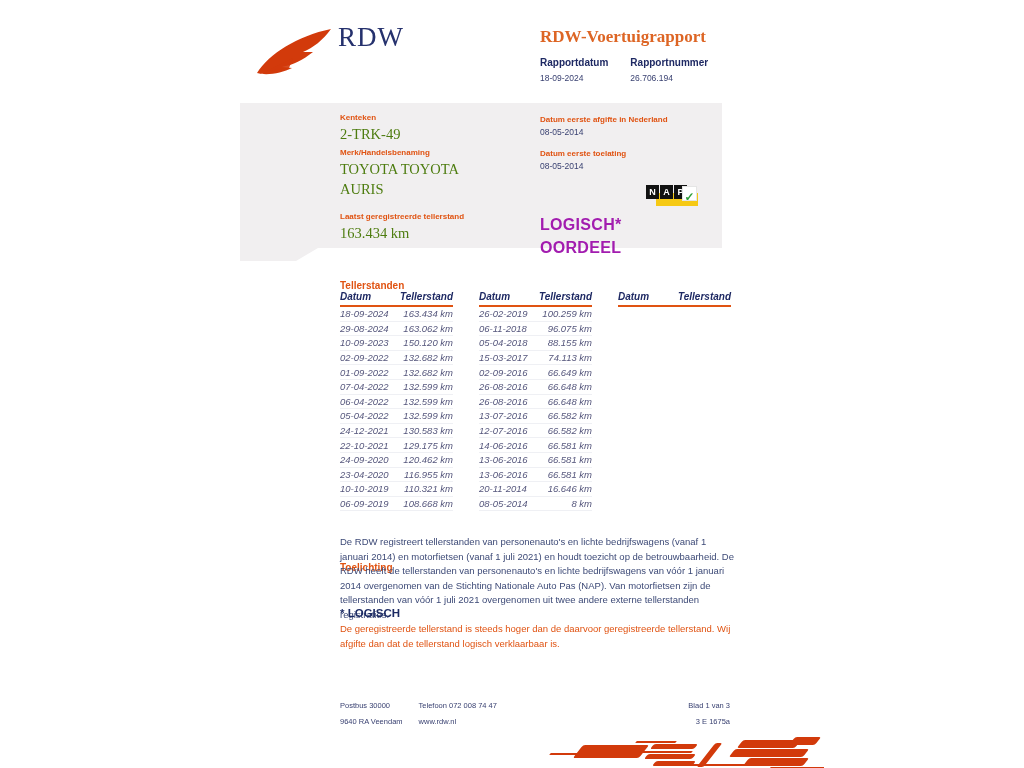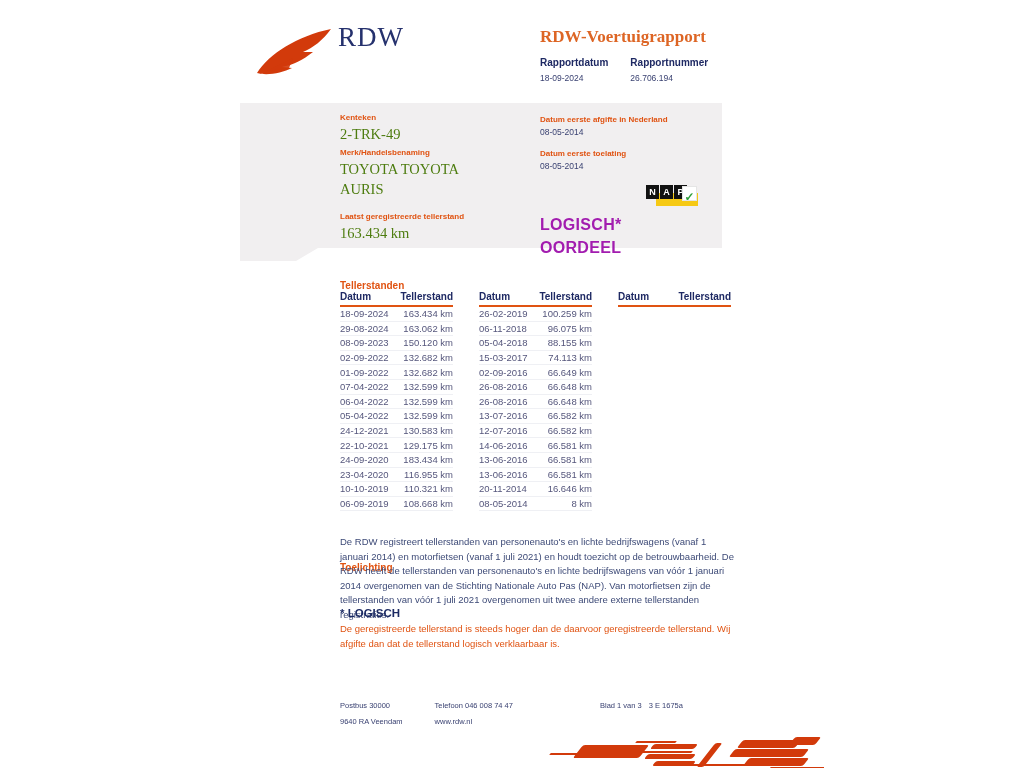--- a/index.html
+++ b/index.html
@@ -40,39 +40,39 @@
   .nap-yellow { position: absolute; left: 10px; top: 8px; width: 42px; height: 13px; background: #f6c915; }
   .nap-sq { position: absolute; top: 0; width: 13px; height: 14px; background: #121212;
             color: #ffffff; font-size: 9px; font-weight: bold; text-align: center; line-height: 14px; }
   .nap-check-box { position: absolute; left: 36px; top: 1px; width: 15px; height: 15px; background: #ffffff;
                    border: 1px solid #e5e5e5; text-align: center; }
   .nap-check { color: #2e9e3a; font-size: 12px; font-weight: bold; line-height: 14px; }
 
   
   .tbl-title { left: 340px; top: 280px; font-size: 10px; font-weight: bold; color: #e05312; text-align: center; }
   .tbl-wrap { left: 340px; top: 291px; display: flex; gap: 26px; }
-  .tgroup { width: 113px; }
+  .tgroup { width: 113px; font-style: italic; }
   .thead { display: flex; justify-content: space-between; font-size: 10px; font-weight: bold;
            color: #1e2963; padding-bottom: 3px; border-bottom: 2px solid #e05312; }
   .trow { display: flex; justify-content: space-between; font-size: 9.5px; color: #55567c;
           height: 14.6px; align-items: center; border-bottom: 1px solid rgba(30,41,99,0.07); }
   .td-km { text-align: right; }
 
   
   .note-title { left: 340px; top: 521px; font-size: 10px; font-weight: bold; color: #e05312; margin-top: 41px; }
   .note-body { left: 340px; top: 535px; width: 394px; font-size: 9.5px; line-height: 14.6px; color: #3d4a77; }
   .logisch-title { left: 340px; top: 607px; font-size: 11.5px; font-weight: bold; color: #1b2a63; }
   .logisch-body { left: 340px; top: 622px; width: 392px; font-size: 9.5px; line-height: 14.6px; color: #e05312; }
 
   
-  .footer-left { left: 340px; top: 701px; display: flex; gap: 32px; }
+  .footer-left { left: 340px; top: 701px; display: flex; gap: 16px; }
   .f-col { display: flex; flex-direction: column; gap: 7px; }
   .f-txt { font-size: 7.5px; color: #3a4272; }
   .f-link { text-decoration: none; color: #3a4272; }
-  .footer-right { left: 600px; top: 701px; width: 130px; display: flex; 
+  .footer-right { left: 600px; top: 701px; width: 130px; display: flex; flex-direction: column;
                   gap: 7px; text-align: right; }
 
   
   .stripes { left: 540px; top: 735px; width: 284px; height: 33px; overflow: hidden; }
   .bar { position: absolute; background: #d23a0b; transform: skewX(-38deg); border-radius: 2px; }
   .thin { height: 2px !important; border-radius: 0; }
 </style>
 </head>
 <body>
 
@@ -146,21 +146,21 @@
     <div>
         <div class="trow">
           <span>18-09-2024</span>
           <span class="td-km">163.434 km</span>
         </div>
         <div class="trow">
           <span>29-08-2024</span>
           <span class="td-km">163.062 km</span>
         </div>
         <div class="trow">
-          <span>08-09-2023</span>
+          <span>10-09-2023</span>
           <span class="td-km">150.120 km</span>
         </div>
         <div class="trow">
           <span>02-09-2022</span>
           <span class="td-km">132.682 km</span>
         </div>
         <div class="trow">
           <span>01-09-2022</span>
           <span class="td-km">132.682 km</span>
         </div>
@@ -179,21 +179,21 @@
         <div class="trow">
           <span>24-12-2021</span>
           <span class="td-km">130.583 km</span>
         </div>
         <div class="trow">
           <span>22-10-2021</span>
           <span class="td-km">129.175 km</span>
         </div>
         <div class="trow">
           <span>24-09-2020</span>
-          <span class="td-km">183.434 km</span>
+          <span class="td-km">120.462 km</span>
         </div>
         <div class="trow">
           <span>23-04-2020</span>
           <span class="td-km">116.955 km</span>
         </div>
         <div class="trow">
           <span>10-10-2019</span>
           <span class="td-km">110.321 km</span>
         </div>
         <div class="trow">
@@ -279,21 +279,21 @@
 <div class="abs note-body">De RDW registreert tellerstanden van personenauto's en lichte bedrijfswagens (vanaf 1 januari 2014) en motorfietsen (vanaf 1 juli 2021) en houdt toezicht op de betrouwbaarheid. De RDW heeft de tellerstanden van personenauto's en lichte bedrijfswagens van vóór 1 januari 2014 overgenomen van de Stichting Nationale Auto Pas (NAP). Van motorfietsen zijn de tellerstanden van vóór 1 juli 2021 overgenomen uit twee andere externe tellerstanden registraties.</div>
 <div class="abs logisch-title">* LOGISCH</div>
 <div class="abs logisch-body">De geregistreerde tellerstand is steeds hoger dan de daarvoor geregistreerde tellerstand. Wij afgifte dan dat de tellerstand logisch verklaarbaar is.</div>
 
 <div class="abs footer-left">
   <div class="f-col">
     <span class="f-txt">Postbus 30000</span>
     <span class="f-txt">9640 RA Veendam</span>
   </div>
   <div class="f-col">
-    <span class="f-txt">Telefoon 046 008 74 47</span>
+    <span class="f-txt">Telefoon 072 008 74 47</span>
     <a href="#" class="f-txt f-link">www.rdw.nl</a>
   </div>
 </div>
 <div class="abs footer-right">
   <span class="f-txt">Blad 1 van 3</span>
   <span class="f-txt">3 E 1675a</span>
 </div>
 
 <div class="abs stripes">
   <div class="bar thin" style="left:10px; top:18px; width:48px;"></div>

